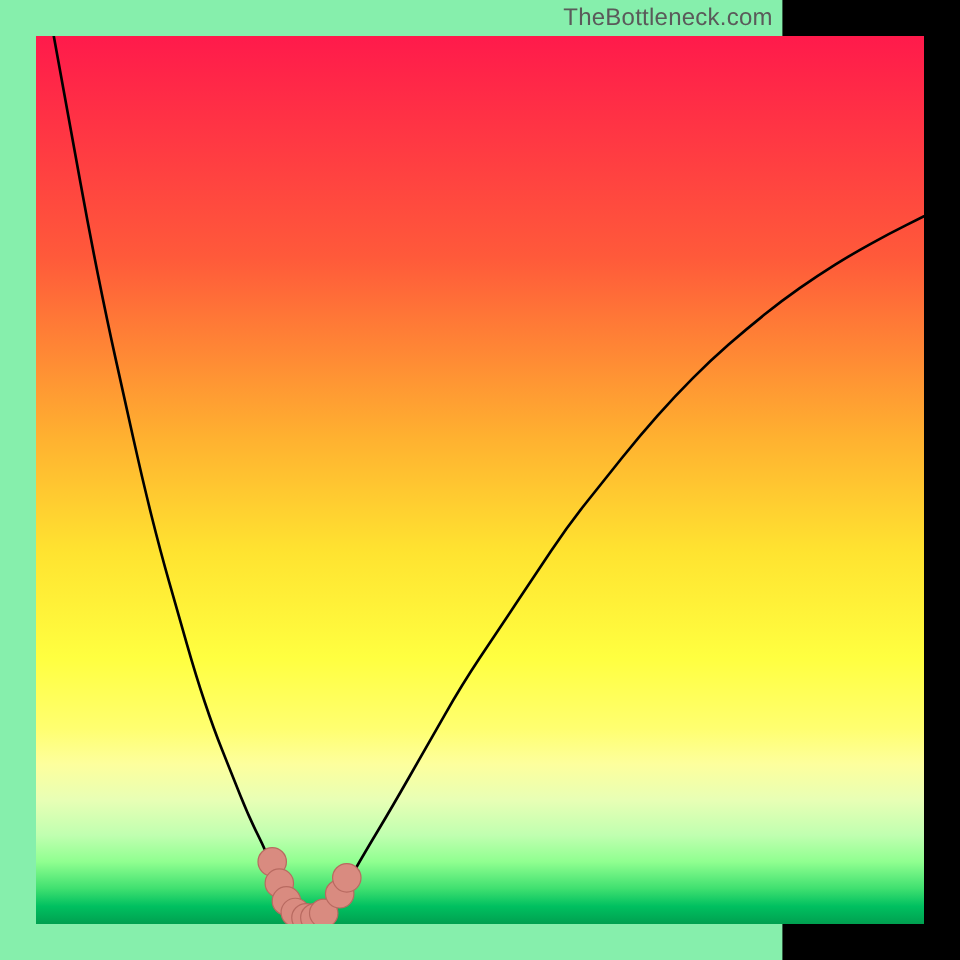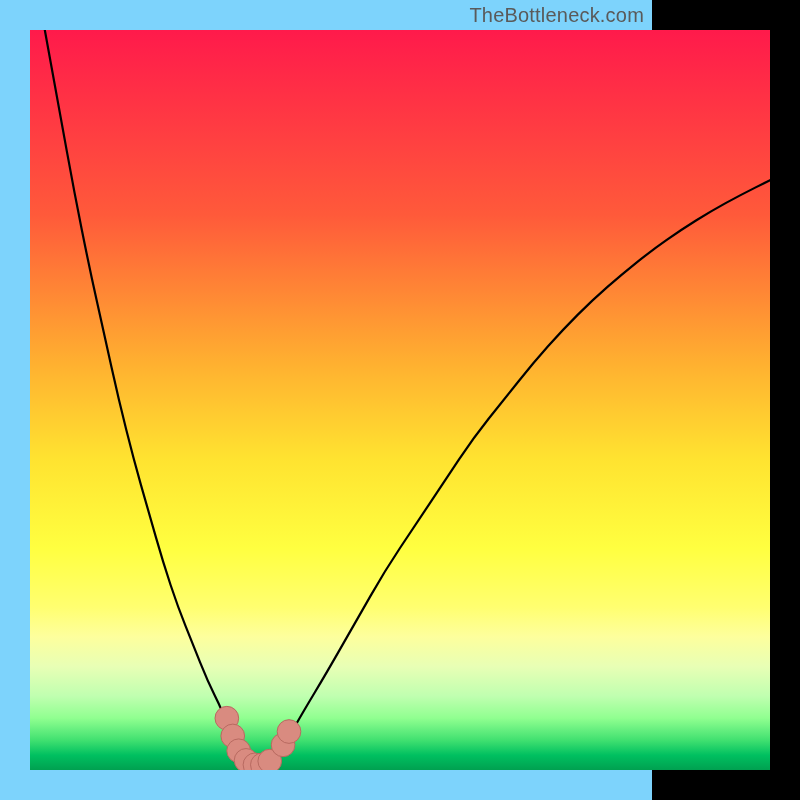--- a/index.html
+++ b/index.html
@@ -8,21 +8,21 @@
     width: 800px;
     height: 800px;
     overflow: hidden;
     background: #000;
     font-family: Arial, Helvetica, sans-serif;
   }
   .frame {
     position: relative;
     width: 652px;
     height: 800px;
-    background: #7dd3fc;
+    background: #86efac;
     text-align: right;
   }
   .plot {
     position: absolute;
     left: 30px;
     top: 30px;
     width: 740px;
     height: 740px;
     background: linear-gradient(to bottom,
       #ff1a4b 0%,

